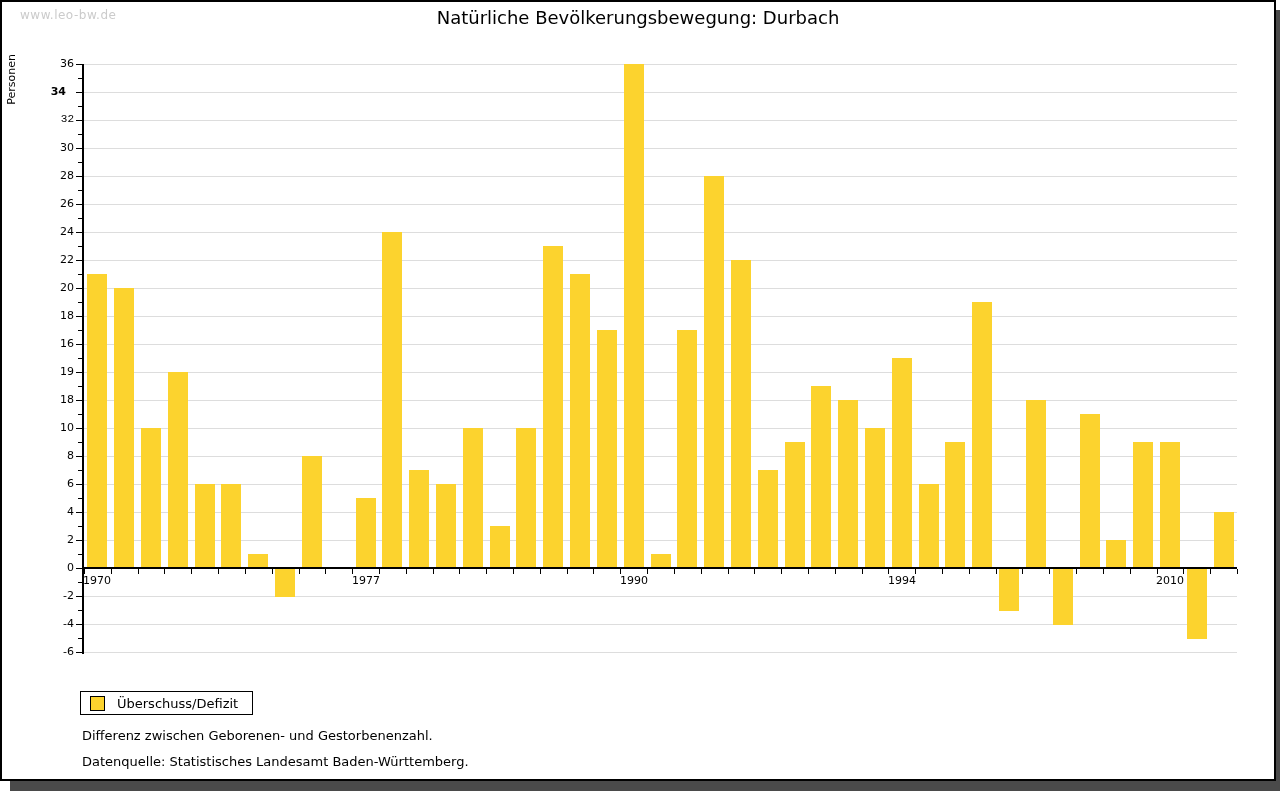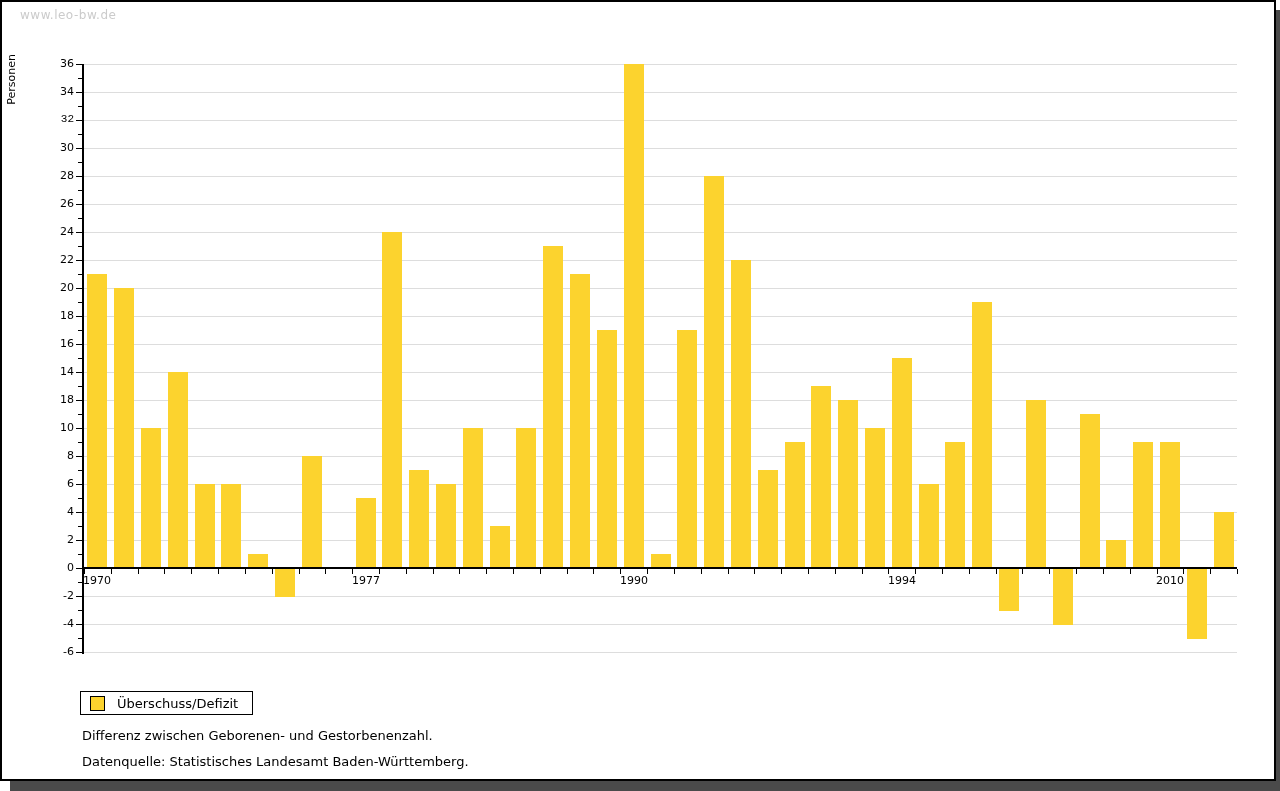--- a/index.html
+++ b/index.html
@@ -108,20 +108,21 @@
     color: #000000;
   }
   #footnote-1 { top: 726px; }
   #footnote-2 { top: 752px; }
 </style>
 </head>
 <body>
 
 <div id="frame">
   <div id="watermark">www.leo-bw.de</div>
+  <div id="chart-title">Natürliche Bevölkerungsbewegung: Durbach</div>
   <div id="y-axis-title">Personen</div>
 
   <div id="plot">
       <div class="gridline" style="left: 82px; top: 62px; width: 1153px; background: rgb(221, 221, 221);"></div>
       <div class="gridline" style="left: 82px; top: 90px; width: 1153px; background: rgb(221, 221, 221);"></div>
       <div class="gridline" style="left: 82px; top: 118px; width: 1153px; background: rgb(221, 221, 221);"></div>
       <div class="gridline" style="left: 82px; top: 146px; width: 1153px; background: rgb(221, 221, 221);"></div>
       <div class="gridline" style="left: 82px; top: 174px; width: 1153px; background: rgb(221, 221, 221);"></div>
       <div class="gridline" style="left: 82px; top: 202px; width: 1153px; background: rgb(221, 221, 221);"></div>
       <div class="gridline" style="left: 82px; top: 230px; width: 1153px; background: rgb(221, 221, 221);"></div>
@@ -180,21 +181,21 @@
       <div class="bar" style="left: 1131px; width: 20px; background: rgb(252, 211, 46); top: 440px; height: 126px;"></div>
       <div class="bar" style="left: 1158px; width: 20px; background: rgb(252, 211, 46); top: 440px; height: 126px;"></div>
       <div class="bar" style="left: 1185px; width: 20px; background: rgb(252, 211, 46); top: 567px; height: 70px;"></div>
       <div class="bar" style="left: 1212px; width: 20px; background: rgb(252, 211, 46); top: 510px; height: 56px;"></div>
       <div class="axis-line" style="left: 82px; top: 565px; width: 1153px; height: 2px;"></div>
       <div class="axis-line" style="left: 80px; top: 62px; width: 2px; height: 590px;"></div>
       <div class="tick" style="left: 74px; top: 62px; width: 6px; height: 1px;"></div>
       <div class="y-label" style="left: 30px; top: 55px;">36</div>
       <div class="tick" style="left: 76px; top: 76px; width: 4px; height: 1px;"></div>
       <div class="tick" style="left: 74px; top: 90px; width: 6px; height: 1px;"></div>
-      <div class="y-label" style="left: 30px; top: 83px;">34</div>
+      <div class="y-label" style="left: 22px; top: 83px; font-weight: bold;">34</div>
       <div class="tick" style="left: 76px; top: 104px; width: 4px; height: 1px;"></div>
       <div class="tick" style="left: 74px; top: 118px; width: 6px; height: 1px;"></div>
       <div class="y-label" style="left: 30px; top: 111px; font-family: Liberation Mono, monospace;">32</div>
       <div class="tick" style="left: 76px; top: 132px; width: 4px; height: 1px;"></div>
       <div class="tick" style="left: 74px; top: 146px; width: 6px; height: 1px;"></div>
       <div class="y-label" style="left: 30px; top: 139px;">30</div>
       <div class="tick" style="left: 76px; top: 160px; width: 4px; height: 1px;"></div>
       <div class="tick" style="left: 74px; top: 174px; width: 6px; height: 1px;"></div>
       <div class="y-label" style="left: 30px; top: 167px;">28</div>
       <div class="tick" style="left: 76px; top: 188px; width: 4px; height: 1px;"></div>
@@ -210,21 +211,21 @@
       <div class="tick" style="left: 74px; top: 286px; width: 6px; height: 1px;"></div>
       <div class="y-label" style="left: 30px; top: 279px;">20</div>
       <div class="tick" style="left: 76px; top: 300px; width: 4px; height: 1px;"></div>
       <div class="tick" style="left: 74px; top: 314px; width: 6px; height: 1px;"></div>
       <div class="y-label" style="left: 30px; top: 307px;">18</div>
       <div class="tick" style="left: 76px; top: 328px; width: 4px; height: 1px;"></div>
       <div class="tick" style="left: 74px; top: 342px; width: 6px; height: 1px;"></div>
       <div class="y-label" style="left: 30px; top: 335px;">16</div>
       <div class="tick" style="left: 76px; top: 356px; width: 4px; height: 1px;"></div>
       <div class="tick" style="left: 74px; top: 370px; width: 6px; height: 1px;"></div>
-      <div class="y-label" style="left: 30px; top: 363px;">14</div>
+      <div class="y-label" style="left: 30px; top: 363px;">19</div>
       <div class="tick" style="left: 76px; top: 384px; width: 4px; height: 1px;"></div>
       <div class="tick" style="left: 74px; top: 398px; width: 6px; height: 1px;"></div>
       <div class="y-label" style="left: 30px; top: 391px;">18</div>
       <div class="tick" style="left: 76px; top: 412px; width: 4px; height: 1px;"></div>
       <div class="tick" style="left: 74px; top: 426px; width: 6px; height: 1px;"></div>
       <div class="y-label" style="left: 30px; top: 419px;">10</div>
       <div class="tick" style="left: 76px; top: 440px; width: 4px; height: 1px;"></div>
       <div class="tick" style="left: 74px; top: 454px; width: 6px; height: 1px;"></div>
       <div class="y-label" style="left: 30px; top: 447px;">8</div>
       <div class="tick" style="left: 76px; top: 468px; width: 4px; height: 1px;"></div>

